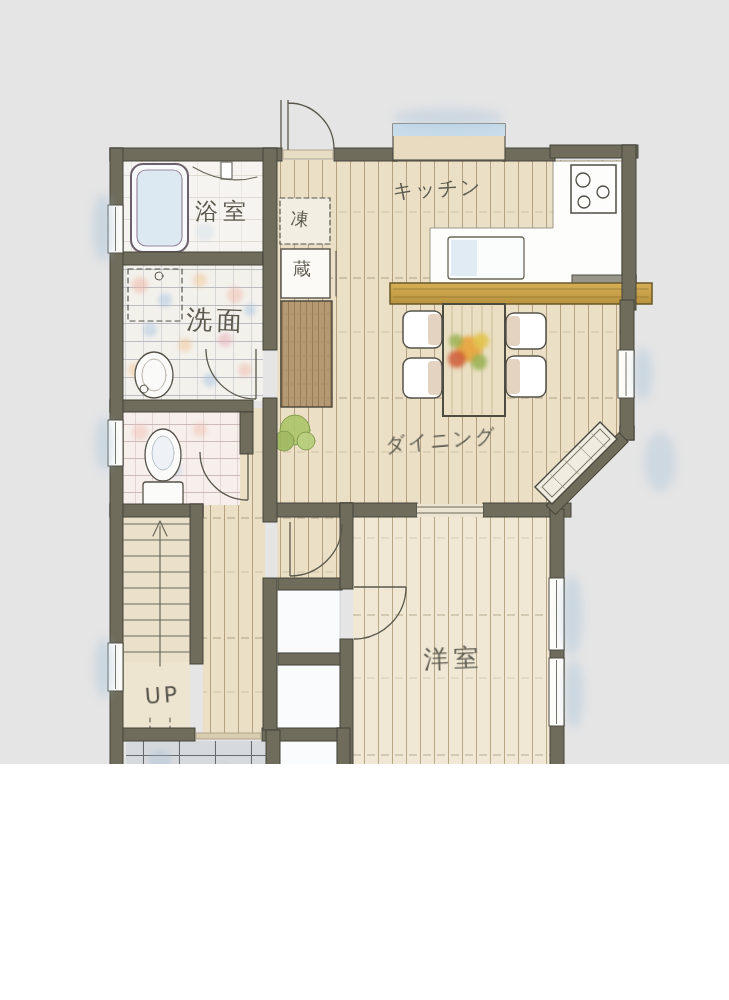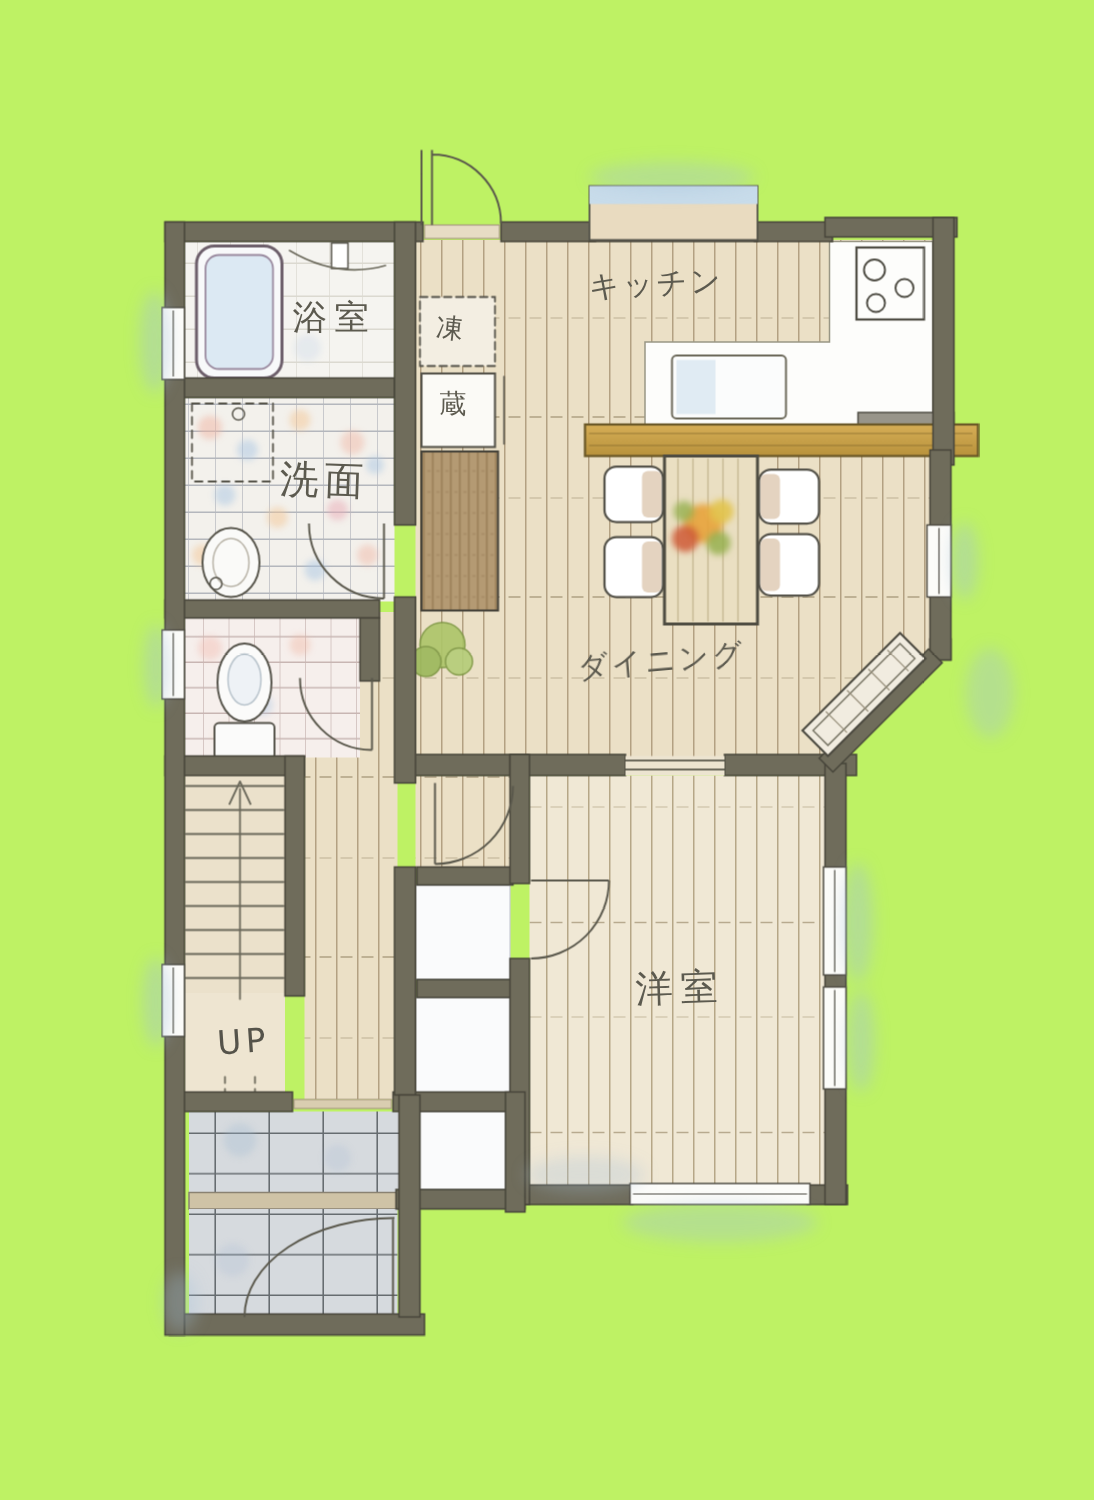--- a/index.html
+++ b/index.html
@@ -1,16 +1,16 @@
 <!DOCTYPE html>
 <html><head>
 <meta charset="utf-8">
 <style>
   html,body{margin:0;padding:0;background:#ffffff;}
-  .canvas{position:relative;width:729px;height:1000px;background:#bef264;overflow:hidden;
+  .canvas{position:relative;width:729px;height:764px;background:#e5e5e5;overflow:hidden;
           font-family:"DejaVu Sans",sans-serif;}
   .plan-svg{position:absolute;left:0;top:0;}
   .lbl{position:absolute;color:#5c5a4f;white-space:nowrap;transform-origin:left top;
        font-family:"DejaVu Sans",sans-serif;}
   .lbl-bath{left:195px;top:196px;font-size:23px;letter-spacing:5px;}
   .lbl-wash{left:187px;top:302px;font-size:26px;letter-spacing:4px;transform:rotate(2deg);}
   .lbl-kitchen{left:392px;top:178px;font-size:20px;letter-spacing:2px;transform:rotate(-3deg);}
   .lbl-dining{left:384px;top:432px;font-size:20px;letter-spacing:2px;transform:rotate(-5deg);}
   .lbl-room{left:423px;top:643px;font-size:25px;letter-spacing:5px;transform:rotate(-2deg);}
   .lbl-up{left:144px;top:684px;font-size:22px;letter-spacing:3px;transform:rotate(-4deg);color:#55534a;}

